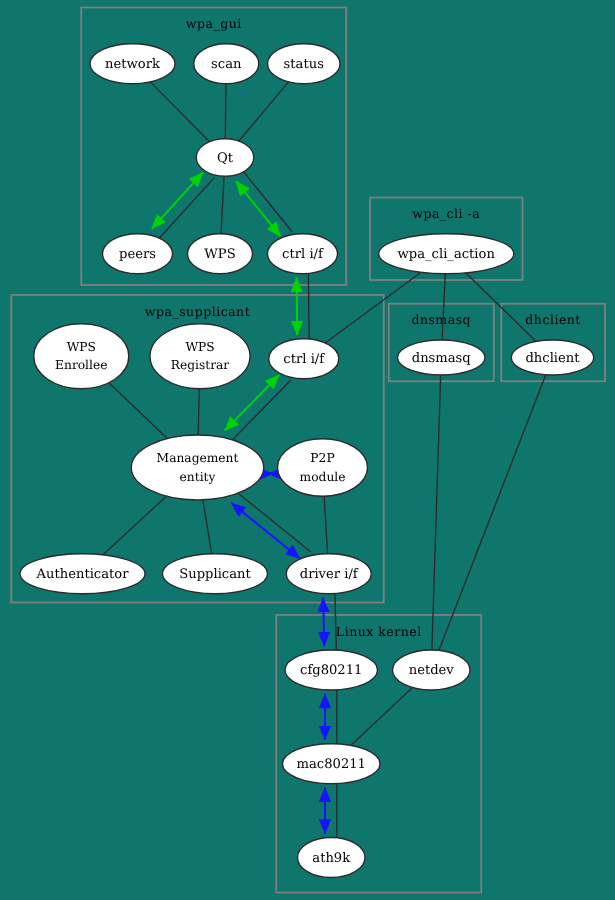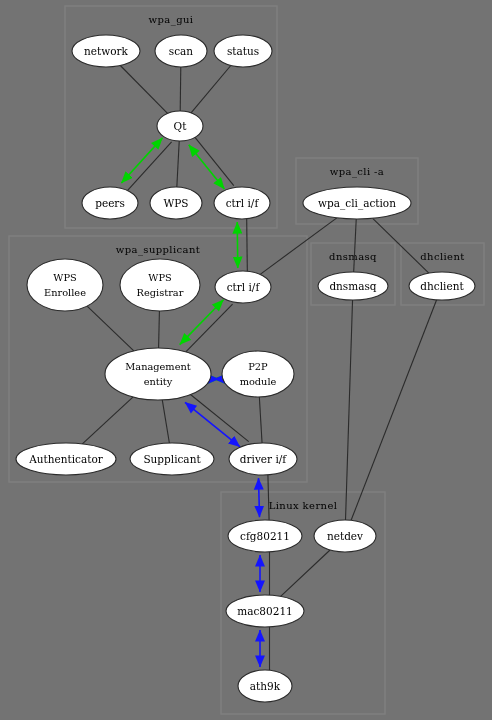--- a/index.html
+++ b/index.html
@@ -4,21 +4,21 @@
 <style>
   html, body {
     margin: 0;
     padding: 0;
     background: #ffffff;
   }
   #canvas {
     position: relative;
     width: 492px;
     height: 720px;
-    background: #737373;
+    background: #0f766e;
     font-family: "DejaVu Serif", "Liberation Serif", serif;
     overflow: hidden;
   }
   svg#graph {
     display: block;
     width: 492px;
     height: 720px;
   }
   .cluster-box {
     fill: none;

